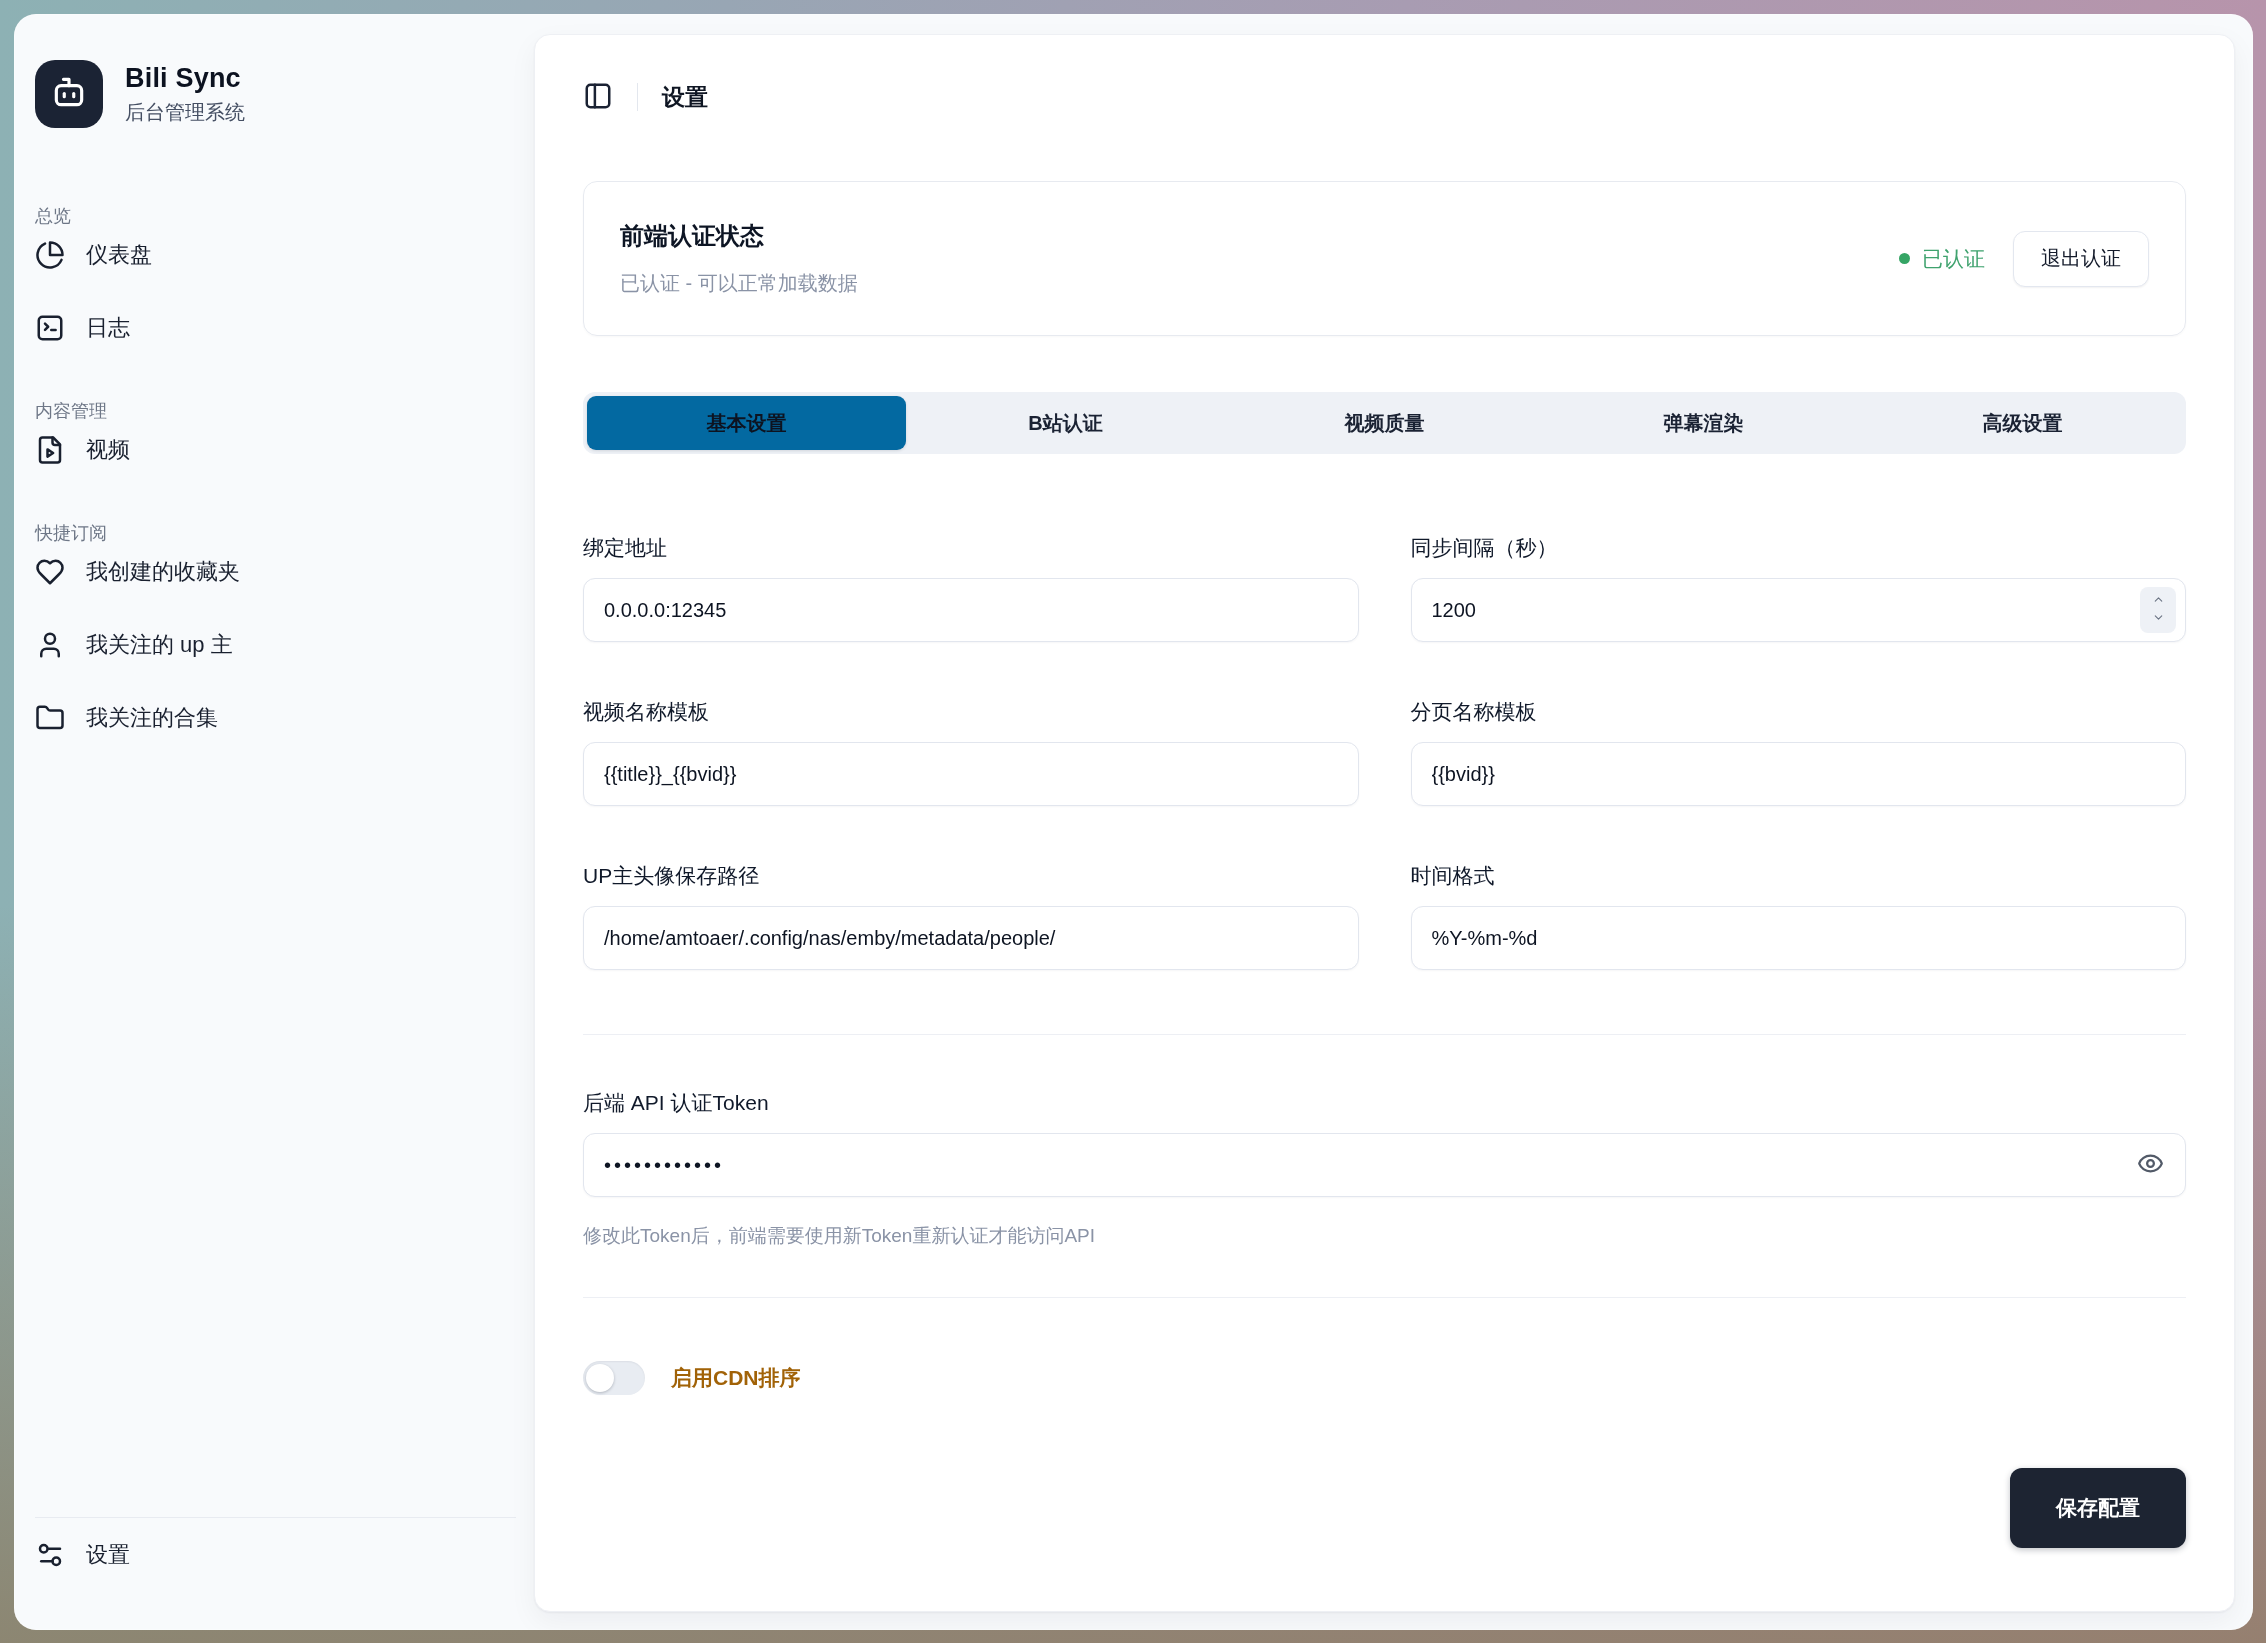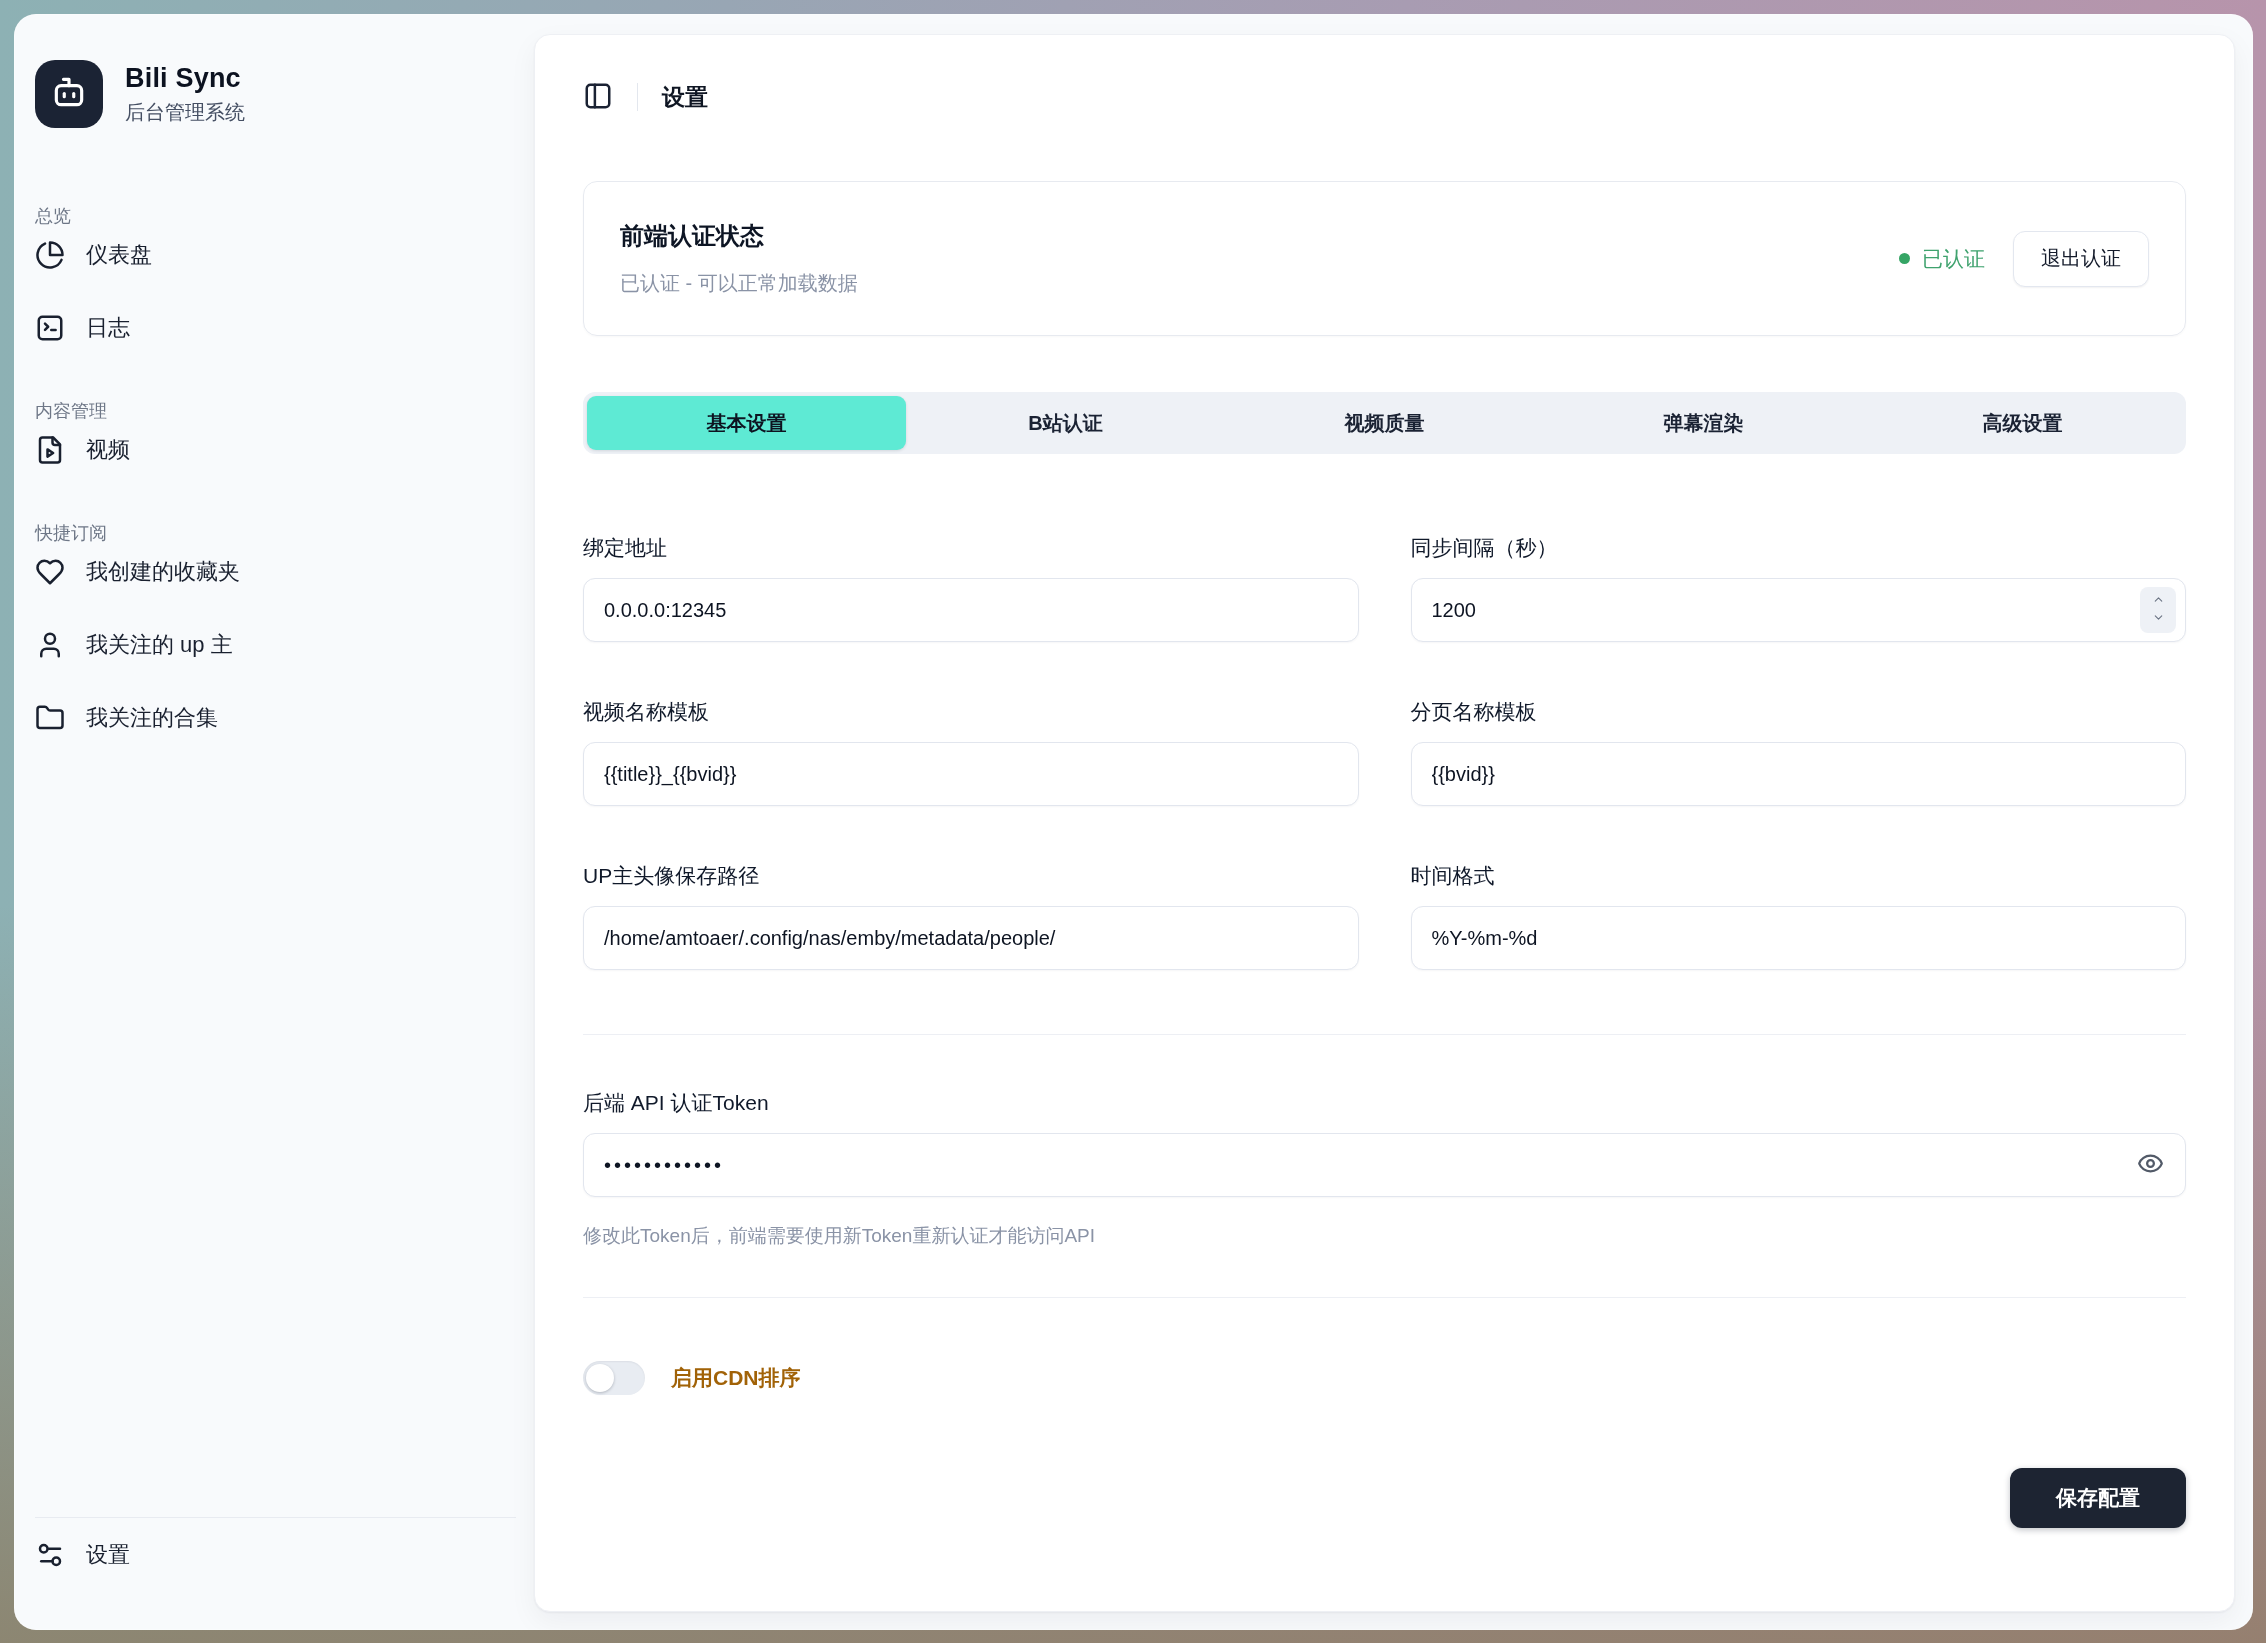--- a/index.html
+++ b/index.html
@@ -114,21 +114,21 @@
     background:#eef1f6;
     border-radius:12px;
     padding:4px;
     display:flex; height:62px;
   }
   .tab {
     flex:1; display:flex; align-items:center; justify-content:center;
     font-size:20px; font-weight:600; color:#1a2233;
     border-radius:9px; cursor:pointer;
   }
-  .tab.active { background:#5eead4; color:#0d1320; box-shadow:0 1px 3px rgba(16,24,40,.12); }
+  .tab.active { background:#0369a1; color:#0d1320; box-shadow:0 1px 3px rgba(16,24,40,.12); }
 
   
   .grid {
     margin-top:80px;
     display:grid; grid-template-columns:1fr 1fr;
     column-gap:52px; row-gap:56px;
   }
   .field-label { font-size:21px; font-weight:500; color:#10192a; margin-bottom:16px; display:block; }
   .input-wrap { position:relative; }
   .input {
@@ -166,21 +166,21 @@
   }
   .switch .thumb {
     position:absolute; left:3px; top:3px;
     width:28px; height:28px; border-radius:50%; background:#fff;
     box-shadow:0 1px 3px rgba(16,24,40,.25);
   }
   .toggle-label { font-size:21px; font-weight:600; color:#a16207; }
 
   .actions { margin-top:66px; display:flex; justify-content:flex-end; }
   .save-btn {
-    height:60px; padding:0 46px;
+    height:80px; padding:0 46px;
     background:#1d2432; color:#fff;
     border:none; border-radius:12px;
     font-size:21px; font-weight:600; font-family:inherit;
     box-shadow:0 2px 6px rgba(16,24,40,.25);
     cursor:pointer;
   }
 </style>
 </head>
 <body>
 

